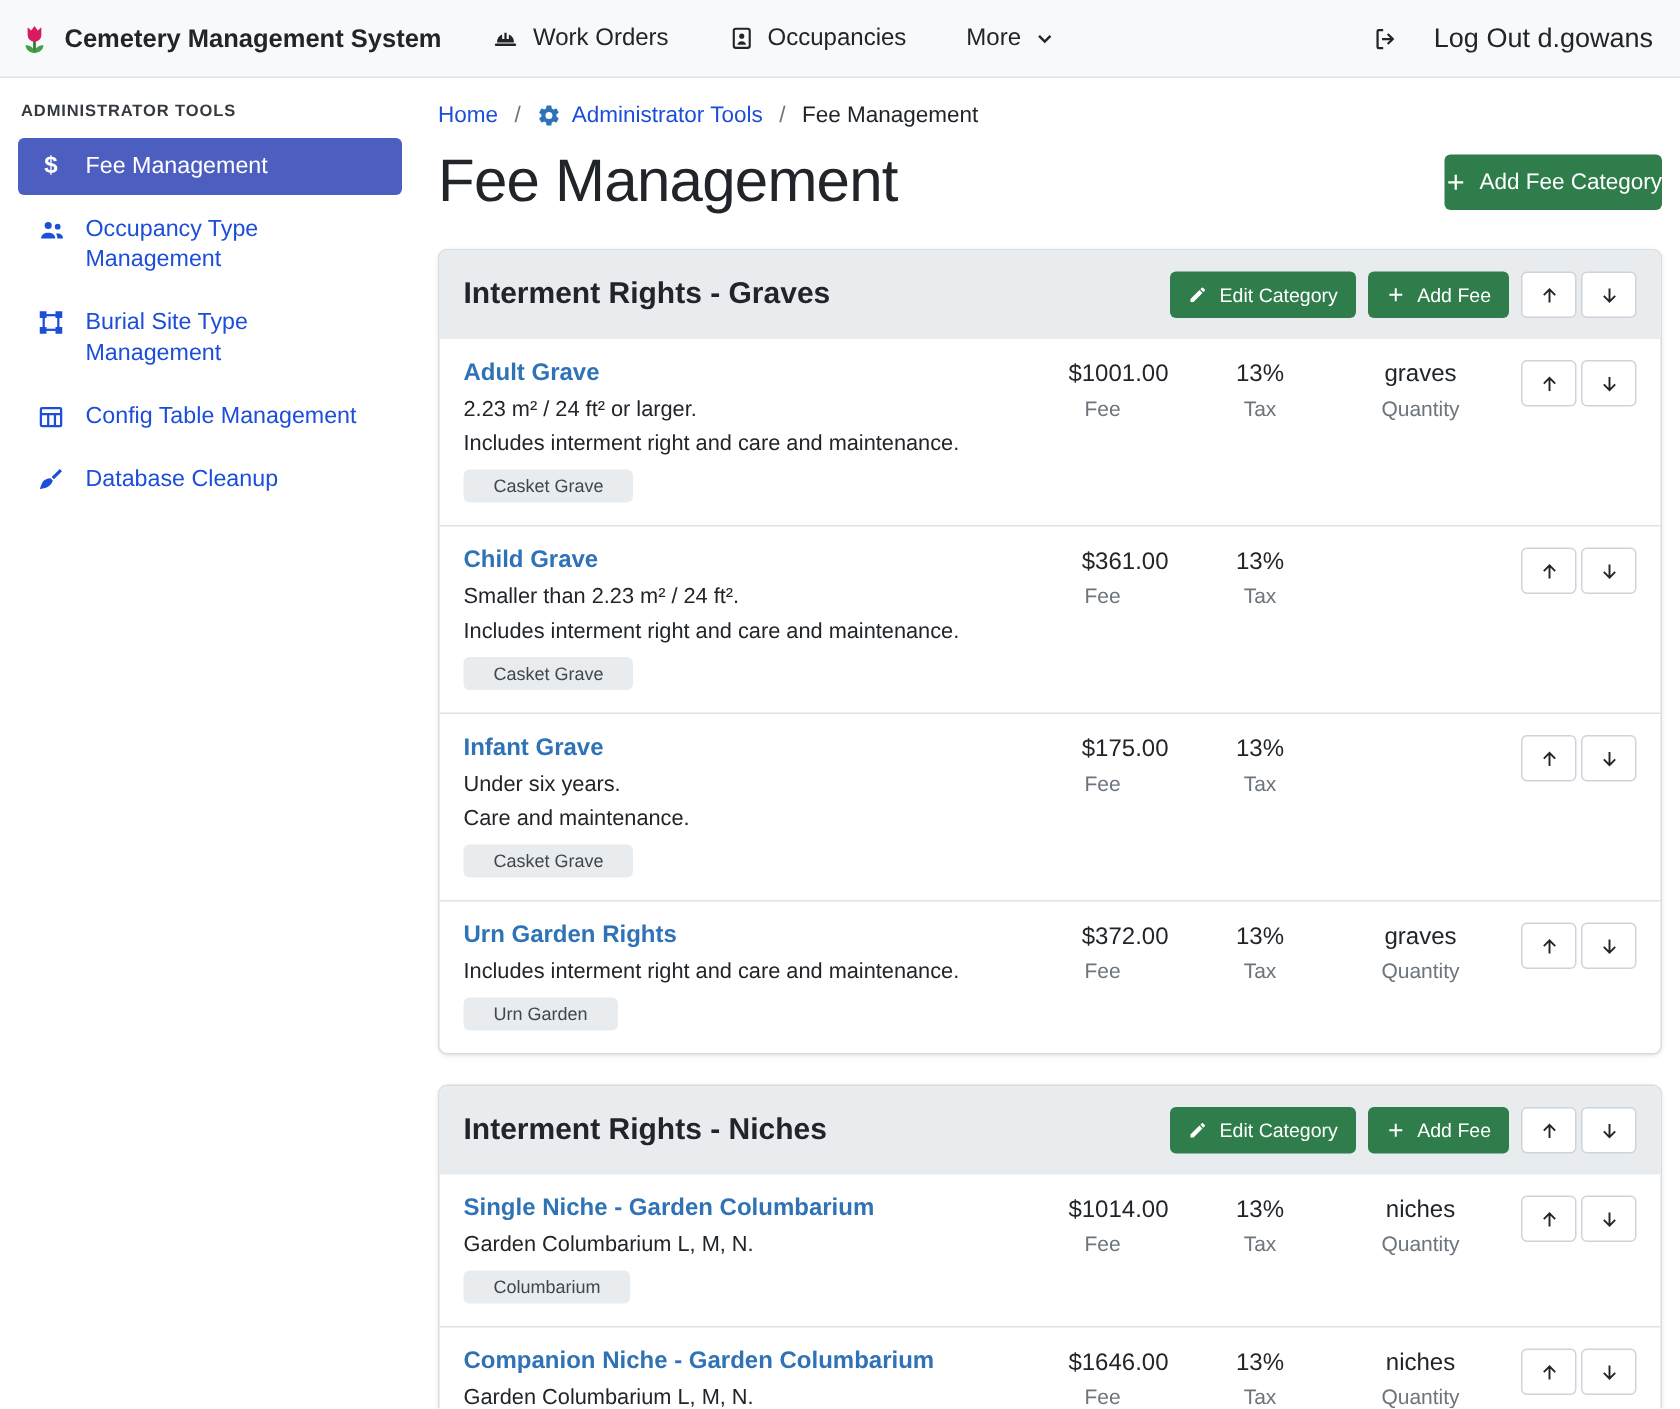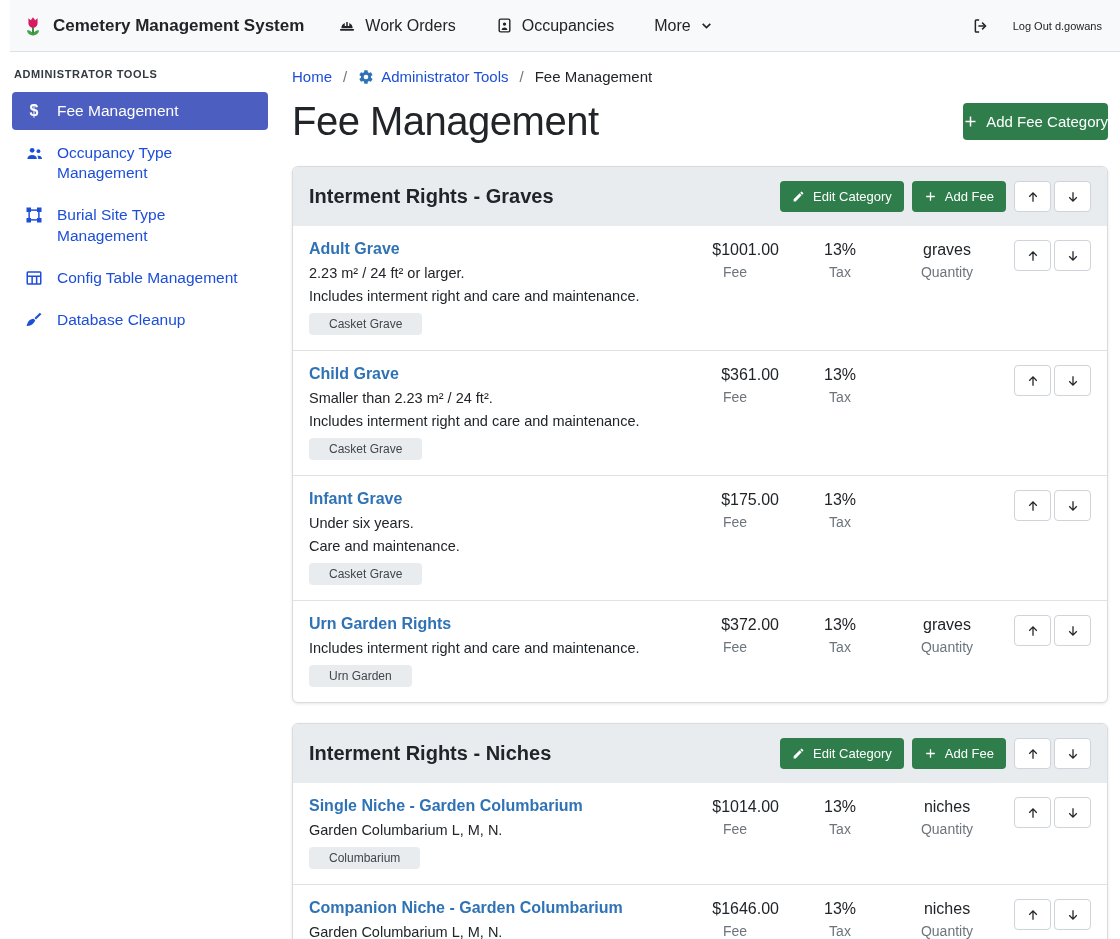--- a/index.html
+++ b/index.html
@@ -7,27 +7,27 @@
   body {
     font-family:"Liberation Sans", sans-serif;
     background:#ffffff; color:#212529; font-size:15px;
   }
   .icon { display:inline-flex; align-items:center; justify-content:center; }
   svg { display:block; }
 
   
   .navbar {
     height:52px; background:#f8f9fa; border-bottom:1px solid #dee2e6;
-    display:flex; align-items:center; padding:0 18px 0 12px;margin-left:10px;
+    display:flex; align-items:center; padding:0 18px 0 12px;
   }
   .brand { display:flex; align-items:center; gap:9px; font-weight:700; font-size:17px; margin-right:34px; cursor:pointer; }
   .nav-links { display:flex; align-items:center; gap:40px; }
   .nav-link { display:flex; align-items:center; gap:9px; font-size:16px; color:#212529; cursor:pointer; }
   .nav-spacer { flex:1; }
-  .logout { display:flex; align-items:center; gap:23px; font-size:11px; cursor:pointer; }
+  .logout { display:flex; align-items:center; gap:23px; font-size:18px; cursor:pointer; }
 
   
   .layout { display:flex; height:887px; }
   .sidebar { width:280px; flex-shrink:0; padding:14px 12px; }
   .sidebar-heading { font-size:11px; font-weight:700; color:#343a40; letter-spacing:.6px; margin:2px 2px 12px; }
   .side-item {
     display:flex; gap:13px; align-items:flex-start; padding:9px 12px; margin-bottom:4px;
     font-size:15.5px; line-height:1.3; border-radius:4px; cursor:pointer; color:#1d4ed8;
   }
   .side-item .si-icon { width:20px; flex-shrink:0; display:flex; justify-content:center; margin-top:1px; }

